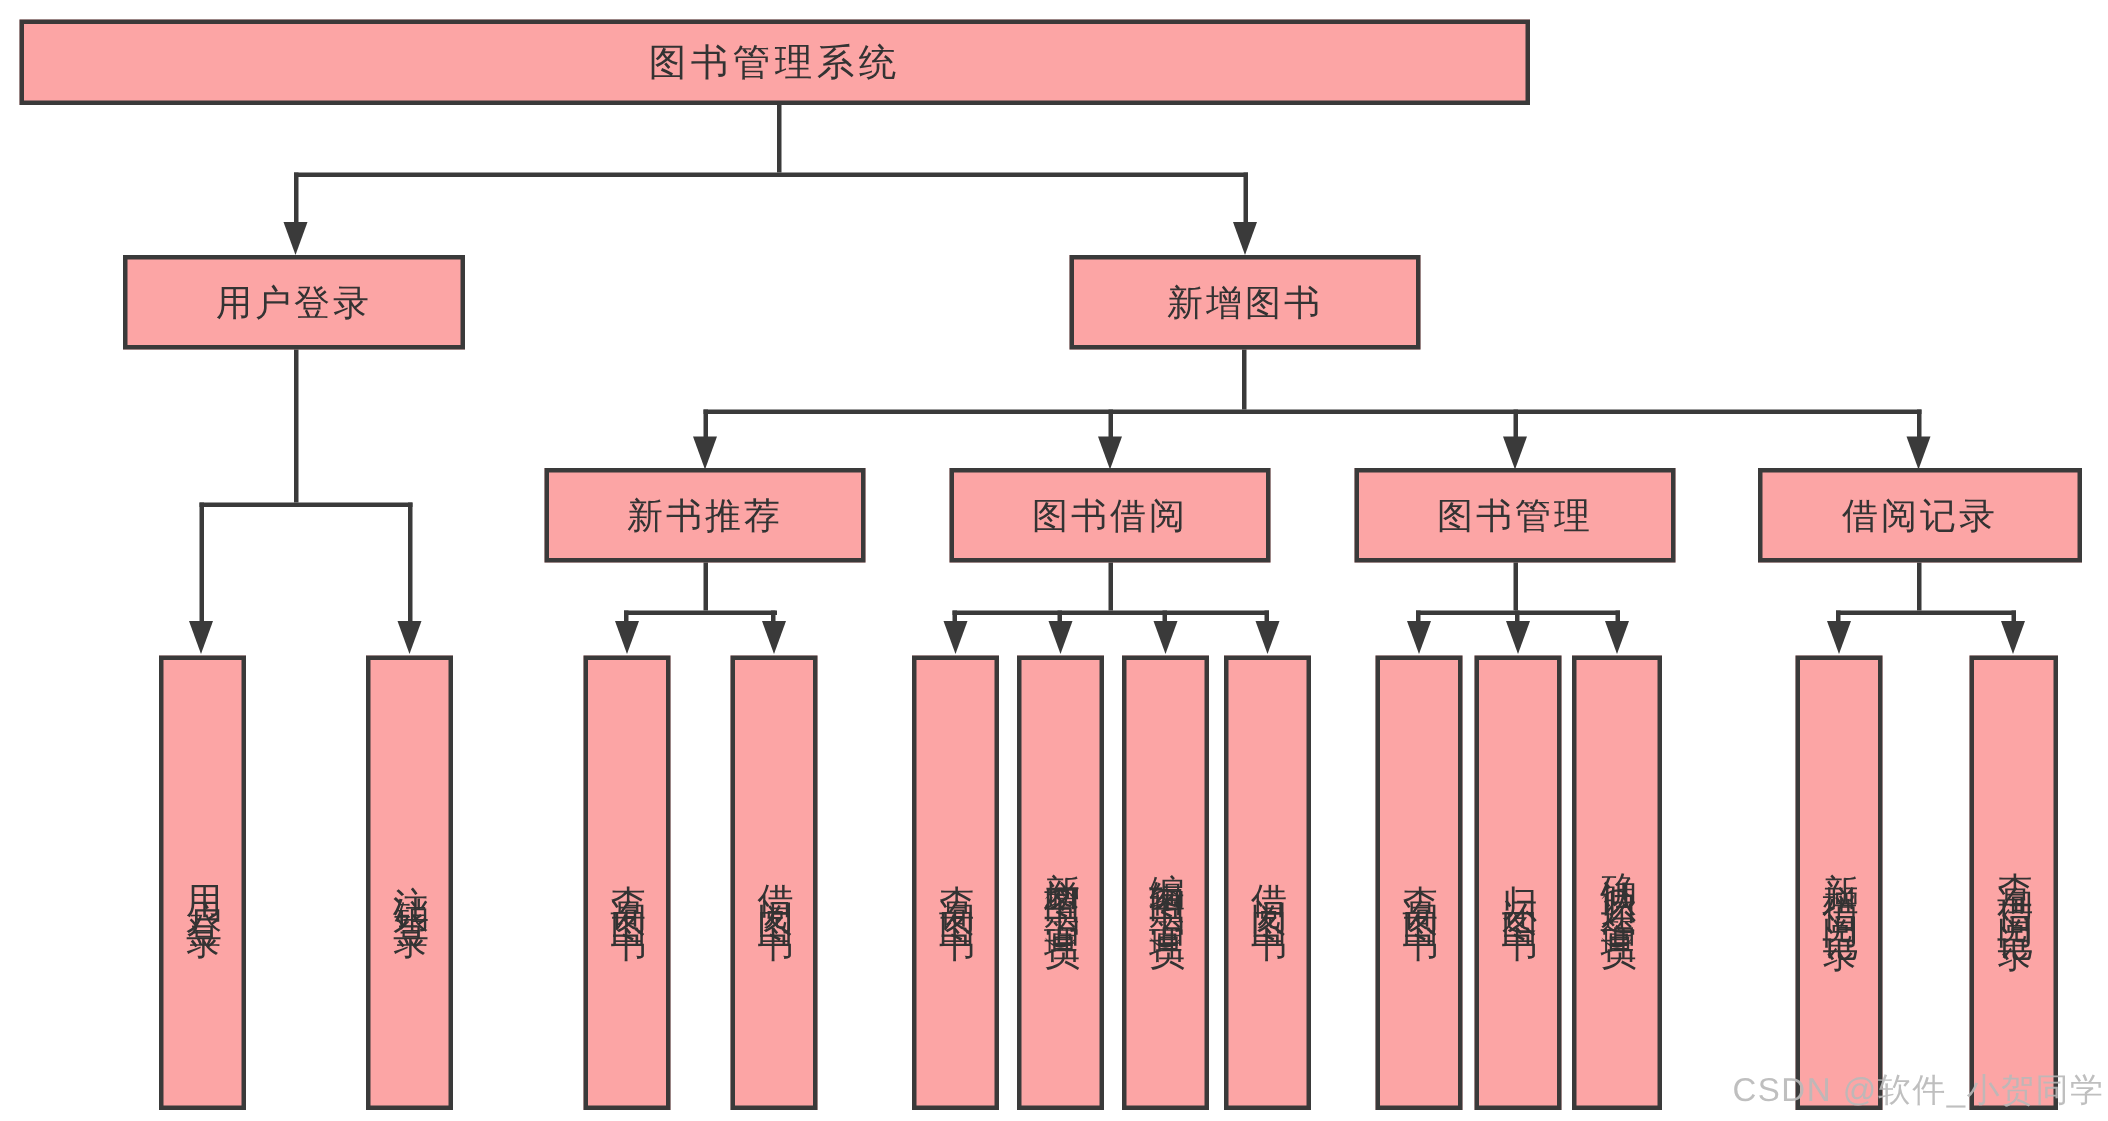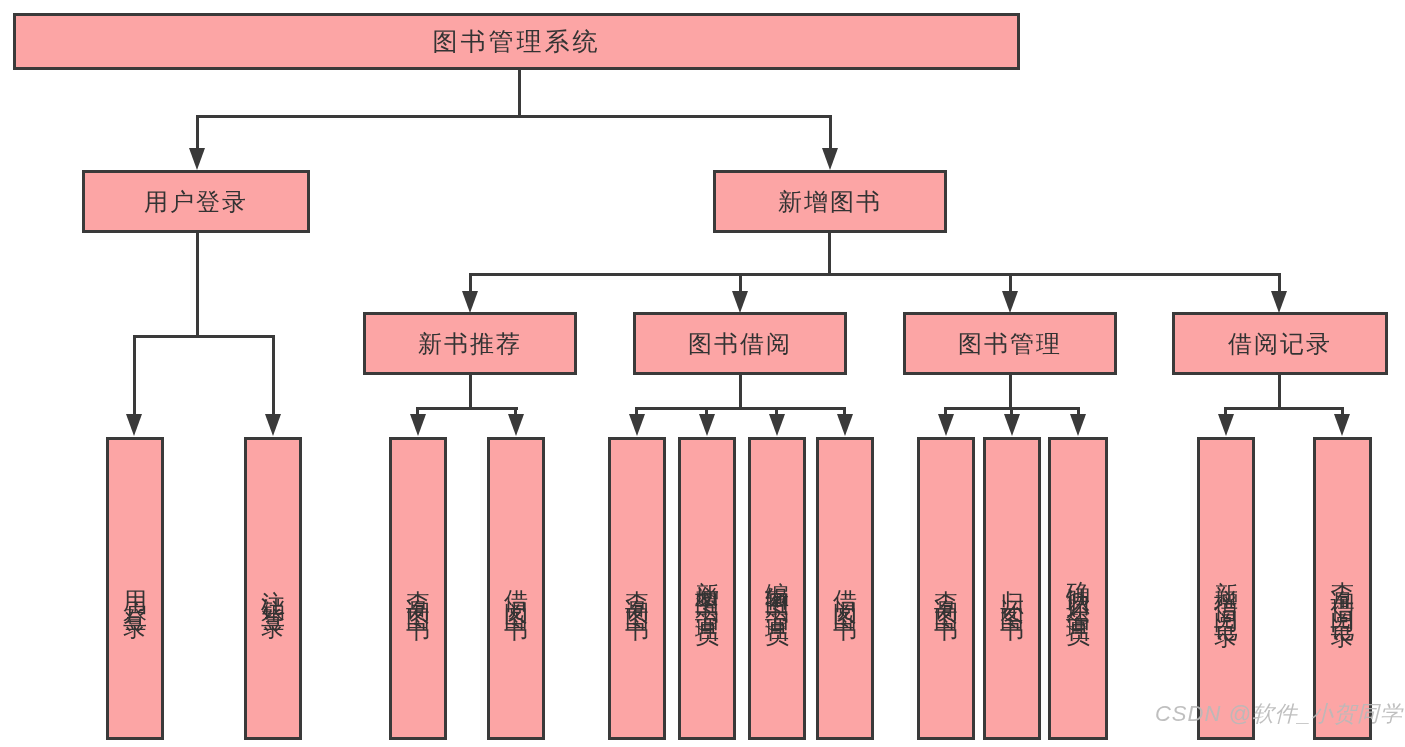--- a/index.html
+++ b/index.html
@@ -39,25 +39,24 @@
   .leaf span{
     writing-mode:vertical-rl;
     text-orientation:mixed;
     line-height:1;
     display:block;
   }
   .ls4 span{letter-spacing:9px;}
   .ls6 span{letter-spacing:9px;}
   .ls9 span{letter-spacing:6px;}
   .watermark{
-    position:absolute;right:2px;bottom:18px;
+    position:absolute;right:2px;bottom:5px;
     color:var(--watermark);
     font-size:22px;letter-spacing:1px;
     opacity:.9;
-    font-style:italic;
   }
 </style>
 </head>
 <body>
 
 <div class="canvas">
 
   <div class="box root-box" style="left:13px;top:13px;width:1007px;height:57px">图书管理系统</div>
 
   <div class="line v" style="left:518px;top:70px;height:45px"></div>

